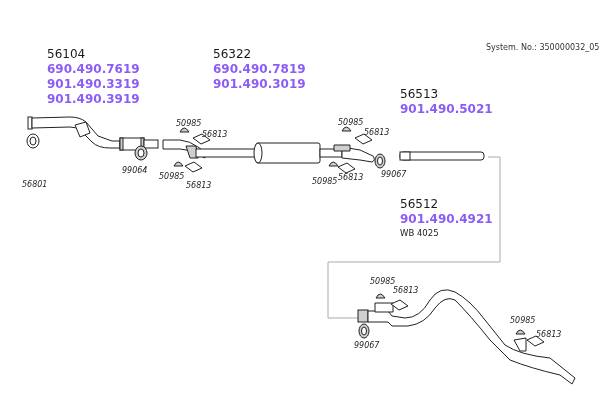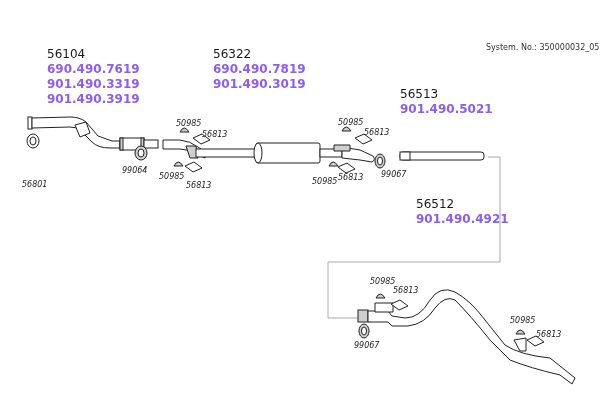--- a/index.html
+++ b/index.html
@@ -29,23 +29,24 @@
   <div class="grp-title">56322</div>
   <div class="grp-line">690.490.7819</div>
   <div class="grp-line">901.490.3019</div>
 </div>
 
 <div class="abs" style="left:400px; top:47px;margin-top:40px;">
   <div class="grp-title">56513</div>
   <div class="grp-line">901.490.5021</div>
 </div>
 
-<div class="abs" style="left:416px; top:197px;">
+<div class="abs" style="left:400px; top:197px;">
   <div class="grp-title">56512</div>
   <div class="grp-line">901.490.4921</div>
+  <div class="grp-small">WB  4025</div>
 </div>
 
 <svg width="600" height="400" viewBox="0 0 600 400">
   <g fill="#fff" stroke="#222" stroke-width="1">
 
     <polyline points="488,157 500,157 500,262 328,262 328,318 358,318" fill="none" stroke="#aaa" stroke-width="1"></polyline>
 
     <g>
       <rect x="28" y="117" width="4" height="12"></rect>
       <path d="M32,118 L70,117 Q80,117 86,122 L98,136 L112,141 L120,141 L120,148 L110,148 Q98,148 92,142 L80,130 Q76,127 70,127 L32,128 Z"></path>

